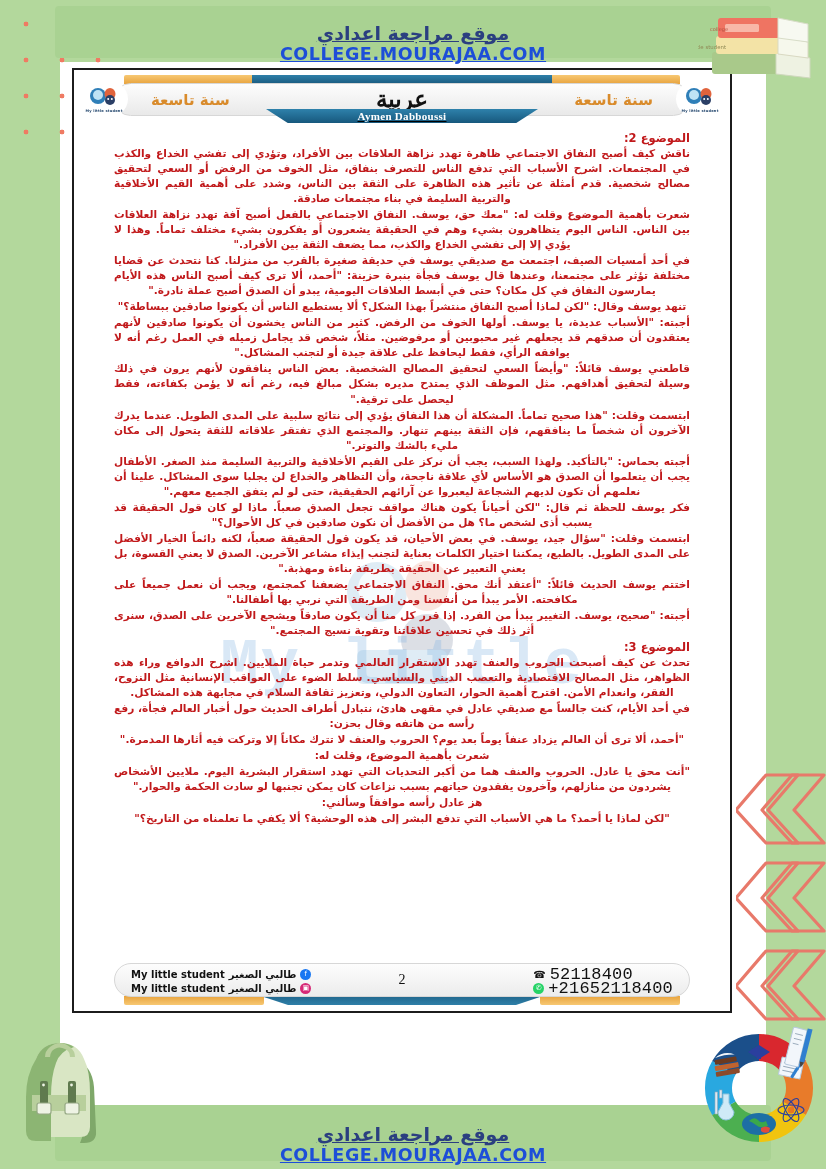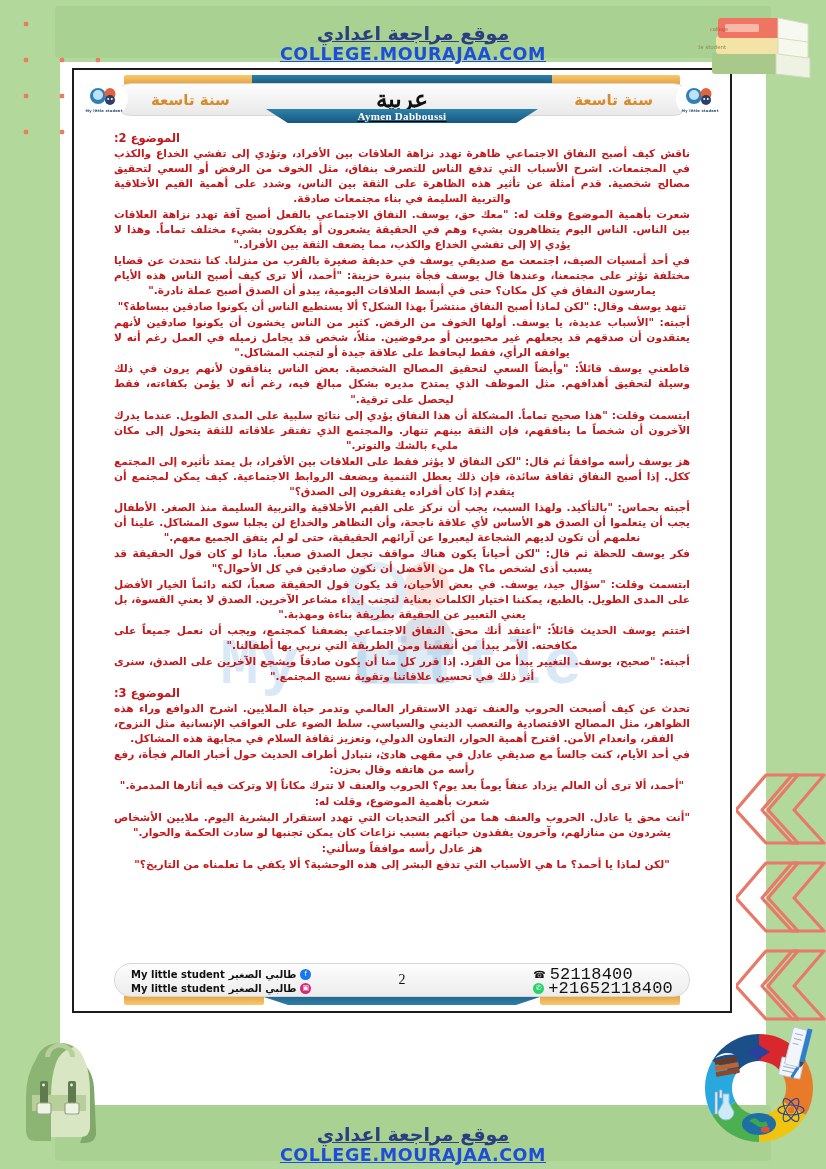--- a/index.html
+++ b/index.html
@@ -208,21 +208,21 @@
     padding: 6px 40px 0 40px;
     direction: rtl;
     text-align: justify;
     z-index: 2;
   }
   .sec-title {
     font-family: "DejaVu Sans", sans-serif;
     font-size: 11.5px;
     font-weight: bold;
     color: #c1191b;
-    text-align: left;
+    text-align: right;
     margin: 2px 0 1px 0;
   }
   .para {
     font-family: "DejaVu Sans", sans-serif;
     font-size: 10.6px;
     font-weight: bold;
     color: #c1191b;
     line-height: 1.42;
     margin-bottom: 1px;
     text-align: justify;
@@ -471,21 +471,20 @@
   <div class="doc-body">
 
     <div class="sec-title">الموضوع 2:</div>
     <div class="para">ناقش كيف أصبح النفاق الاجتماعي ظاهرة تهدد نزاهة العلاقات بين الأفراد، وتؤدي إلى تفشي الخداع والكذب في المجتمعات. اشرح الأسباب التي تدفع الناس للتصرف بنفاق، مثل الخوف من الرفض أو السعي لتحقيق مصالح شخصية. قدم أمثلة عن تأثير هذه الظاهرة على الثقة بين الناس، وشدد على أهمية القيم الأخلاقية والتربية السليمة في بناء مجتمعات صادقة.</div>
     <div class="para">شعرت بأهمية الموضوع وقلت له: "معك حق، يوسف. النفاق الاجتماعي بالفعل أصبح آفة تهدد نزاهة العلاقات بين الناس. الناس اليوم يتظاهرون بشيء وهم في الحقيقة يشعرون أو يفكرون بشيء مختلف تماماً. وهذا لا يؤدي إلا إلى تفشي الخداع والكذب، مما يضعف الثقة بين الأفراد."</div>
     <div class="para">في أحد أمسيات الصيف، اجتمعت مع صديقي يوسف في حديقة صغيرة بالقرب من منزلنا. كنا نتحدث عن قضايا مختلفة تؤثر على مجتمعنا، وعندها قال يوسف فجأة بنبرة حزينة: "أحمد، ألا ترى كيف أصبح الناس هذه الأيام يمارسون النفاق في كل مكان؟ حتى في أبسط العلاقات اليومية، يبدو أن الصدق أصبح عملة نادرة."</div>
     <div class="para center">تنهد يوسف وقال: "لكن لماذا أصبح النفاق منتشراً بهذا الشكل؟ ألا يستطيع الناس أن يكونوا صادقين ببساطة؟"</div>
     <div class="para">أجبته: "الأسباب عديدة، يا يوسف. أولها الخوف من الرفض. كثير من الناس يخشون أن يكونوا صادقين لأنهم يعتقدون أن صدقهم قد يجعلهم غير محبوبين أو مرفوضين. مثلاً، شخص قد يجامل زميله في العمل رغم أنه لا يوافقه الرأي، فقط ليحافظ على علاقة جيدة أو لتجنب المشاكل."</div>
     <div class="para">قاطعني يوسف قائلاً: "وأيضاً السعي لتحقيق المصالح الشخصية. بعض الناس ينافقون لأنهم يرون في ذلك وسيلة لتحقيق أهدافهم. مثل الموظف الذي يمتدح مديره بشكل مبالغ فيه، رغم أنه لا يؤمن بكفاءته، فقط ليحصل على ترقية."</div>
     <div class="para">ابتسمت وقلت: "هذا صحيح تماماً. المشكلة أن هذا النفاق يؤدي إلى نتائج سلبية على المدى الطويل. عندما يدرك الآخرون أن شخصاً ما ينافقهم، فإن الثقة بينهم تنهار. والمجتمع الذي تفتقر علاقاته للثقة يتحول إلى مكان مليء بالشك والتوتر."</div>
-    <div class="para">هز يوسف رأسه موافقاً ثم قال: "لكن النفاق لا يؤثر فقط على العلاقات بين الأفراد، بل يمتد تأثيره إلى المجتمع ككل. إذا أصبح النفاق ثقافة سائدة، فإن ذلك يعطل التنمية ويضعف الروابط الاجتماعية. كيف يمكن لمجتمع أن يتقدم إذا كان أفراده يفتقرون إلى الصدق؟"</div>
     <div class="para">أجبته بحماس: "بالتأكيد. ولهذا السبب، يجب أن نركز على القيم الأخلاقية والتربية السليمة منذ الصغر. الأطفال يجب أن يتعلموا أن الصدق هو الأساس لأي علاقة ناجحة، وأن التظاهر والخداع لن يجلبا سوى المشاكل. علينا أن نعلمهم أن تكون لديهم الشجاعة ليعبروا عن آرائهم الحقيقية، حتى لو لم يتفق الجميع معهم."</div>
     <div class="para">فكر يوسف للحظة ثم قال: "لكن أحياناً يكون هناك مواقف تجعل الصدق صعباً. ماذا لو كان قول الحقيقة قد يسبب أذى لشخص ما؟ هل من الأفضل أن نكون صادقين في كل الأحوال؟"</div>
     <div class="para">ابتسمت وقلت: "سؤال جيد، يوسف. في بعض الأحيان، قد يكون قول الحقيقة صعباً، لكنه دائماً الخيار الأفضل على المدى الطويل. بالطبع، يمكننا اختيار الكلمات بعناية لتجنب إيذاء مشاعر الآخرين. الصدق لا يعني القسوة، بل يعني التعبير عن الحقيقة بطريقة بناءة ومهذبة."</div>
     <div class="para">اختتم يوسف الحديث قائلاً: "أعتقد أنك محق. النفاق الاجتماعي يضعفنا كمجتمع، ويجب أن نعمل جميعاً على مكافحته. الأمر يبدأ من أنفسنا ومن الطريقة التي نربي بها أطفالنا."</div>
     <div class="para">أجبته: "صحيح، يوسف. التغيير يبدأ من الفرد. إذا قرر كل منا أن يكون صادقاً ويشجع الآخرين على الصدق، سنرى أثر ذلك في تحسين علاقاتنا وتقوية نسيج المجتمع."</div>
 
     <div class="sec-title">الموضوع 3:</div>
     <div class="para">تحدث عن كيف أصبحت الحروب والعنف تهدد الاستقرار العالمي وتدمر حياة الملايين. اشرح الدوافع وراء هذه الظواهر، مثل المصالح الاقتصادية والتعصب الديني والسياسي. سلط الضوء على العواقب الإنسانية مثل النزوح، الفقر، وانعدام الأمن. اقترح أهمية الحوار، التعاون الدولي، وتعزيز ثقافة السلام في مجابهة هذه المشاكل.</div>
     <div class="para">في أحد الأيام، كنت جالساً مع صديقي عادل في مقهى هادئ، نتبادل أطراف الحديث حول أخبار العالم فجأة، رفع رأسه من هاتفه وقال بحزن:</div>
     <div class="para center">"أحمد، ألا ترى أن العالم يزداد عنفاً يوماً بعد يوم؟ الحروب والعنف لا تترك مكاناً إلا وتركت فيه أثارها المدمرة."</div>

